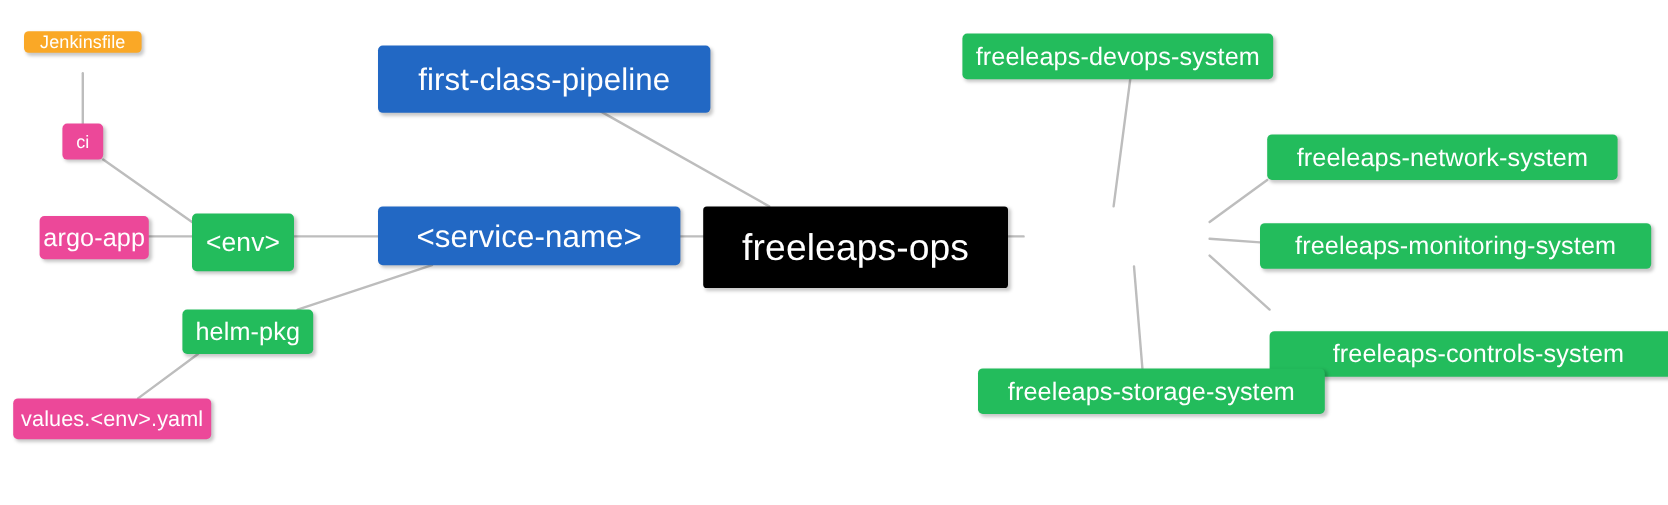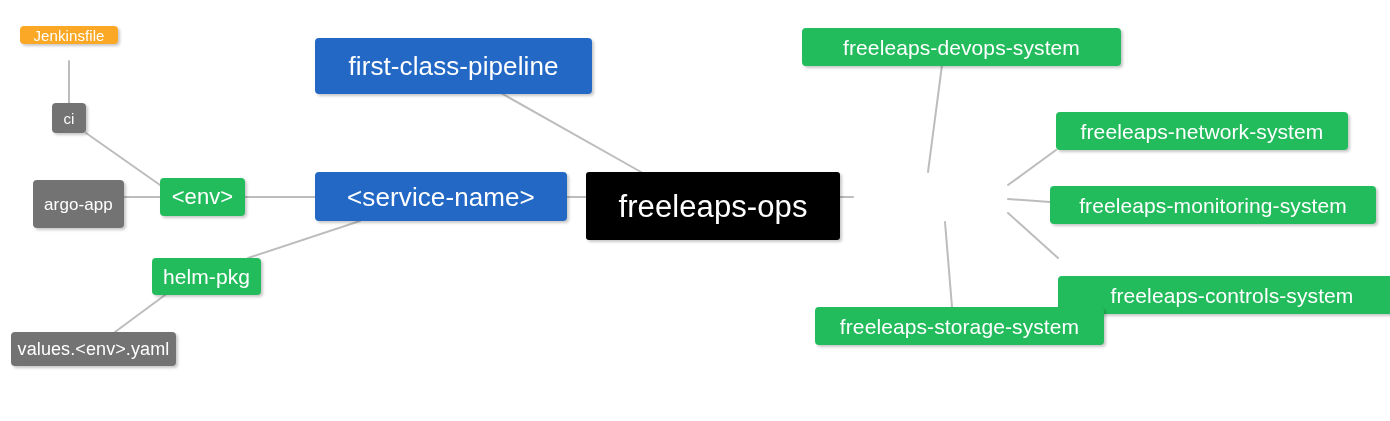--- a/index.html
+++ b/index.html
@@ -40,21 +40,21 @@
     line-height: 1;
     letter-spacing: 0.1px;
   }
   .node-root {
     background: #000000;
     border-radius: 3px;
   }
   .node-blue   { background: #2268C4; }
   .node-green  { background: #23BC5C; }
   .node-orange { background: #FAA826; }
-  .node-red    { background: #737373; }
+  .node-red    { background: #ec4899; }
 </style>
 </head>
 <body>
 
 <div id="mindmap">
 
   <svg id="edges" viewBox="0 0 1390 421" width="1390" height="421">
     <g fill="none" stroke="#bdbdbd" stroke-width="2" stroke-linecap="round">
 
       <path d="M586,197 L567,197"></path>
@@ -93,45 +93,45 @@
 
   <div class="node node-blue" style="left:315px; top:38px; width:277px; height:56px; font-size:26px;">
     <span>first-class-pipeline</span>
   </div>
 
   <div class="node node-blue" style="left:315px; top:172px; width:252px; height:49px; font-size:26px;">
     <span>&lt;service-name&gt;</span>
   </div>
 
 
-  <div class="node node-green" style="left:160px; top:178px; width:85px; height:38px; font-size:22px;">
+  <div class="node node-green" style="left:160px; top:178px; width:85px; height:48px; font-size:22px;">
     <span>&lt;env&gt;</span>
   </div>
 
   <div class="node node-green" style="left:152px; top:258px; width:109px; height:37px; font-size:21px;">
     <span>helm-pkg</span>
   </div>
 
   <div class="node node-orange" style="left:20px; top:26px; width:98px; height:18px; font-size:15px;">
     <span>Jenkinsfile</span>
   </div>
 
   <div class="node node-red" style="left:52px; top:103px; width:34px; height:30px; font-size:15px;">
     <span>ci</span>
   </div>
 
-  <div class="node node-red" style="left:33px; top:180px; width:91px; height:48px; font-size:17px;">
+  <div class="node node-red" style="left:33px; top:180px; width:91px; height:36px; font-size:21px;">
     <span>argo-app</span>
   </div>
 
   <div class="node node-red" style="left:11px; top:332px; width:165px; height:34px; font-size:18px;">
     <span>values.&lt;env&gt;.yaml</span>
   </div>
 
-  <div class="node node-green" style="left:802px; top:28px; width:319px; height:38px; font-size:21px;">
+  <div class="node node-green" style="left:802px; top:28px; width:259px; height:38px; font-size:21px;">
     <span>freeleaps-devops-system</span>
   </div>
 
   <div class="node node-green" style="left:1056px; top:112px; width:292px; height:38px; font-size:21px;">
     <span>freeleaps-network-system</span>
   </div>
 
   <div class="node node-green" style="left:1050px; top:186px; width:326px; height:38px; font-size:21px;">
     <span>freeleaps-monitoring-system</span>
   </div>

